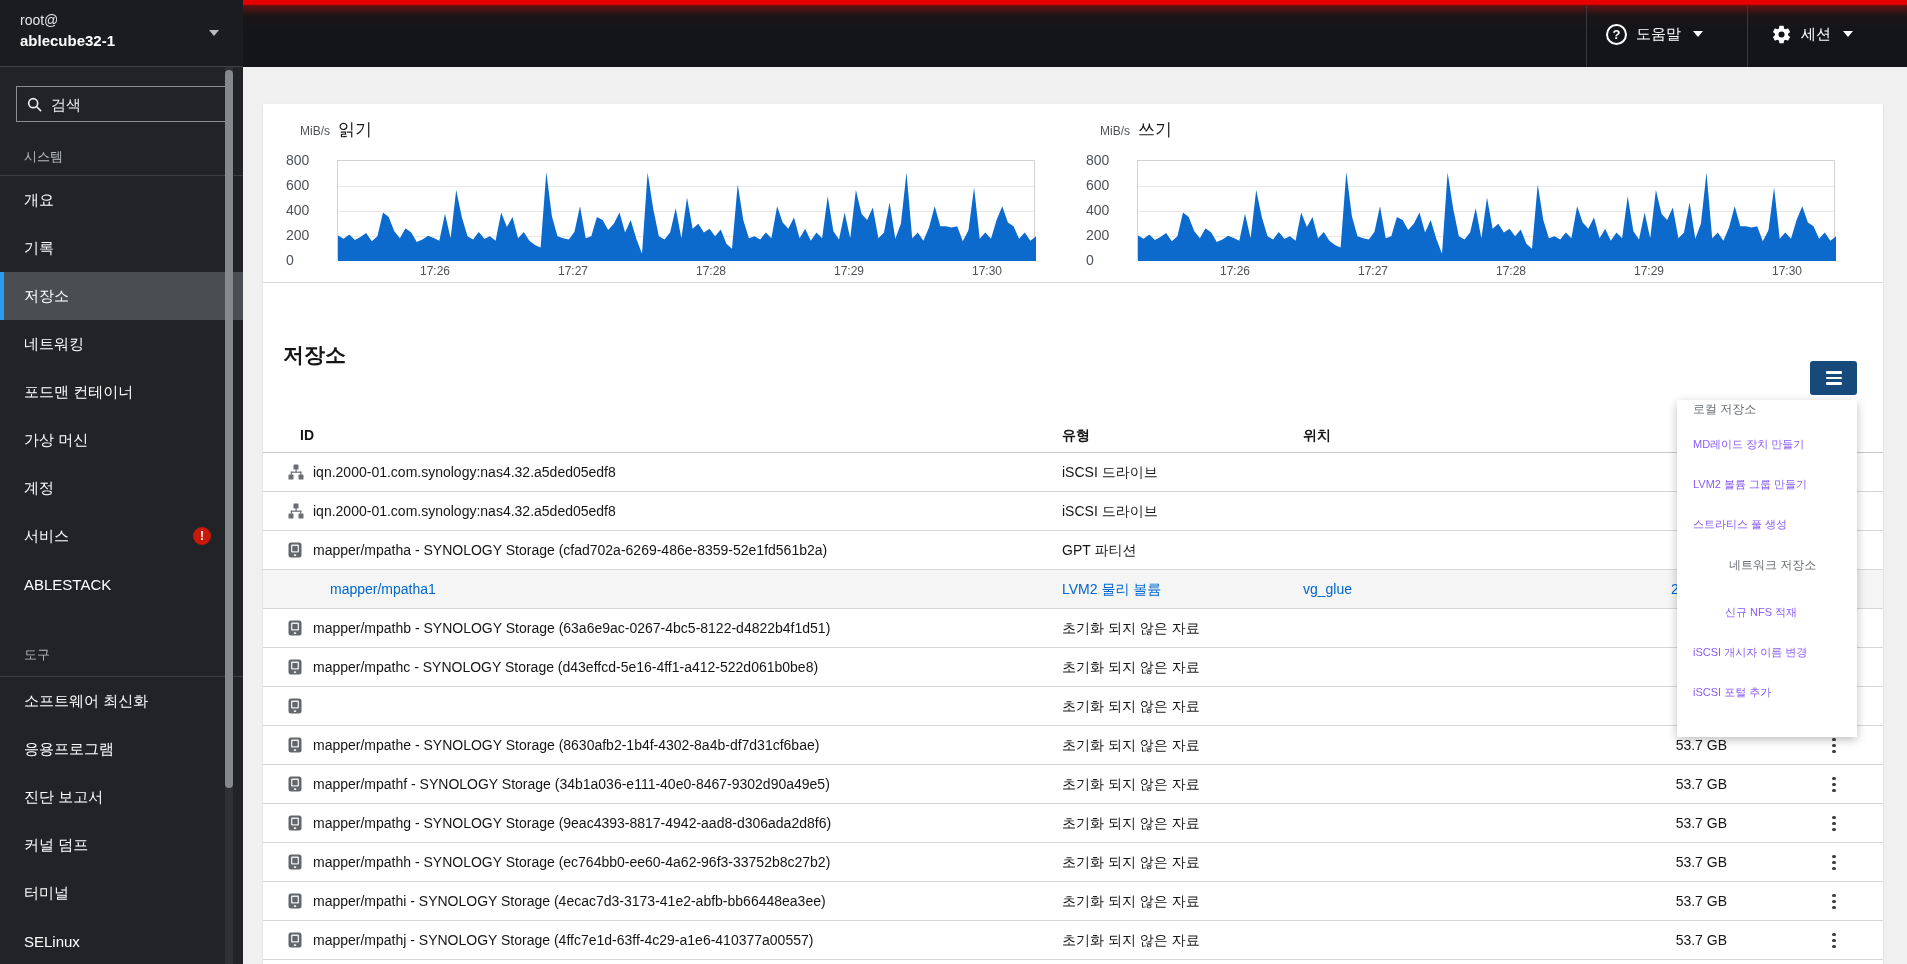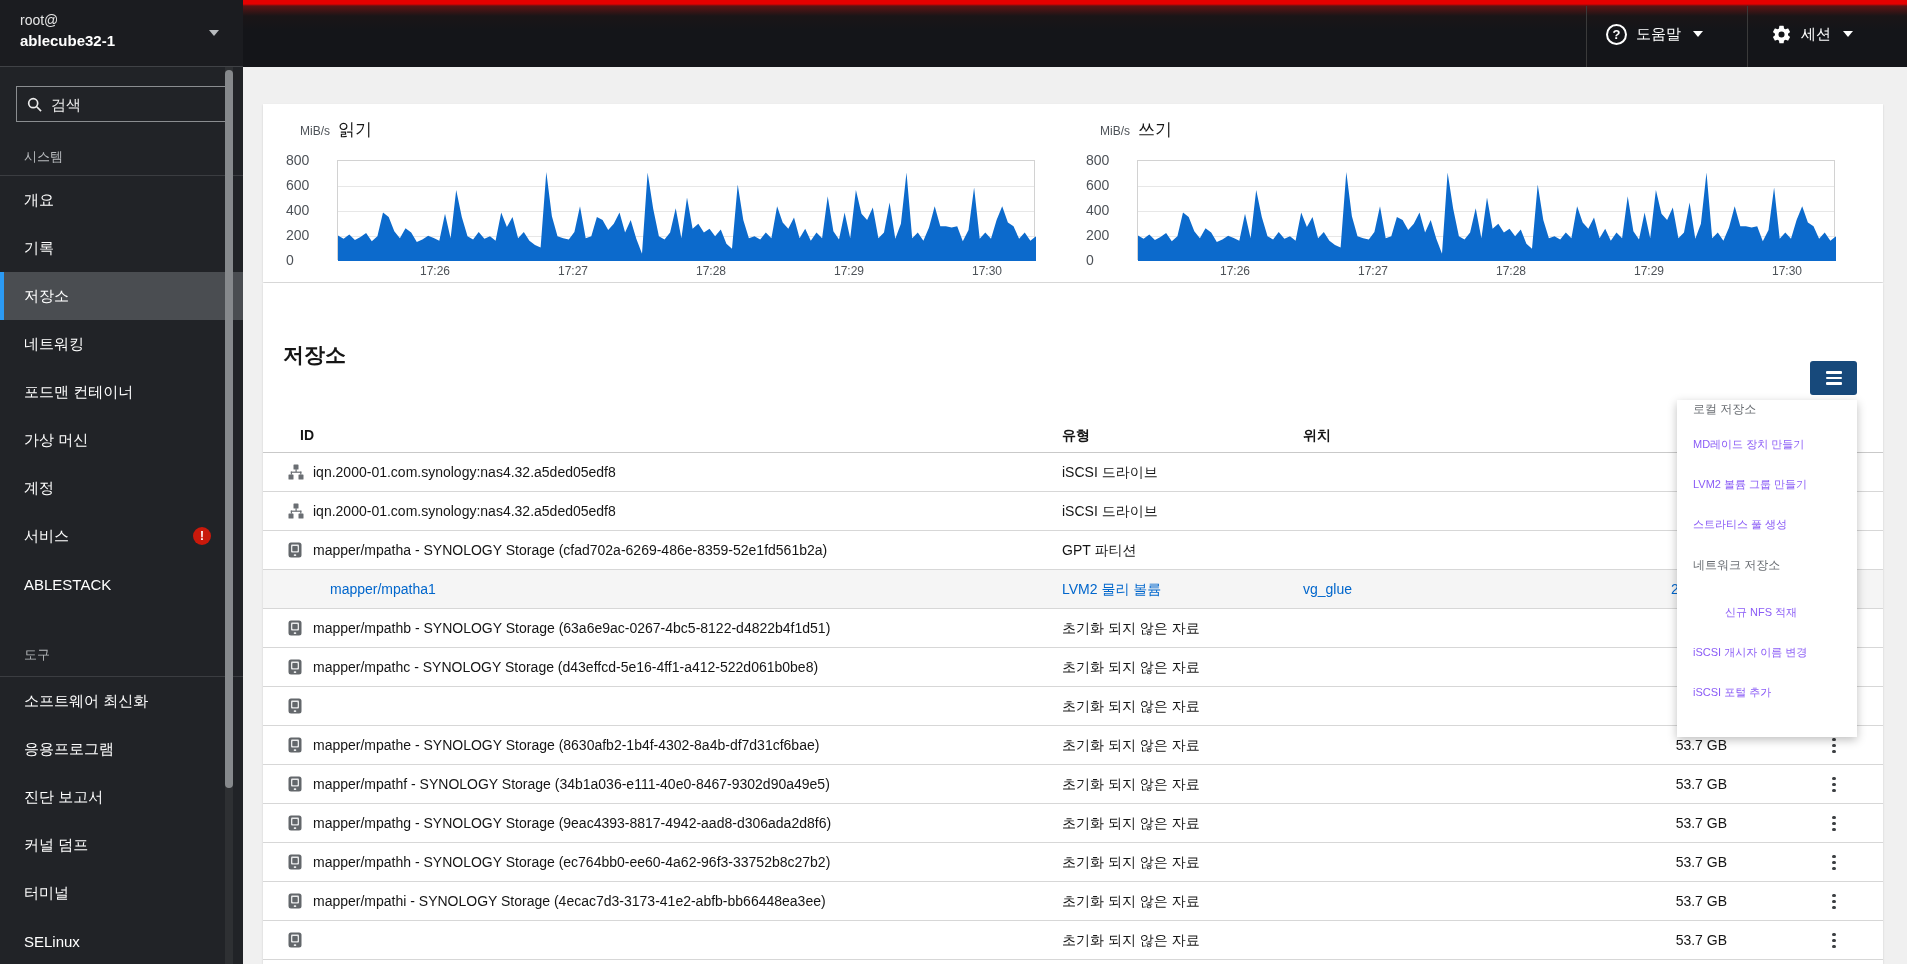--- a/index.html
+++ b/index.html
@@ -401,35 +401,36 @@
             <span class="dot"></span>
           </button>
         </div>
         <div class="trow">
           <span class="cell c-icon"><svg width="14" height="16" viewBox="0 0 14 16">
               <rect x="0.5" y="0.5" width="13" height="15" rx="2.5" fill="#63676b"></rect>
               <rect x="3" y="2.6" width="8" height="8" rx="1" fill="#e9eaeb"></rect>
               <rect x="4.3" y="3.9" width="5.4" height="5.4" rx="0.8" fill="#63676b"></rect>
               <rect x="5.8" y="12.2" width="2.4" height="1.8" rx="0.5" fill="#e9eaeb"></rect>
             </svg></span>
+          <span class="cell c-id">mapper/mpathj - SYNOLOGY Storage (4ffc7e1d-63ff-4c29-a1e6-410377a00557)</span>
           <span class="cell c-type">초기화 되지 않은 자료</span>
           <span class="cell c-size">53.7 GB</span>
           <button class="kebab">
             <span class="dot"></span>
             <span class="dot"></span>
             <span class="dot"></span>
           </button>
         </div>
       </div>
   </section>
 
   <div class="dropdown" id="menu">
       <div class="menu-label" style="">로컬 저장소</div>
       <button class="menu-item" style="margin-top: 6px;">MD레이드 장치 만들기</button>
       <button class="menu-item">LVM2 볼륨 그룹 만들기</button>
       <button class="menu-item">스트라티스 풀 생성</button>
-      <div class="menu-label" style="margin-top: 12px;">네트워크 저장소</div>
+      <div class="menu-label" style="margin-top: 12px; margin-left: 36px;">네트워크 저장소</div>
       <button class="menu-item" style="margin-top: 18px; padding-left: 48px;">신규 NFS 적재</button>
       <button class="menu-item">iSCSI 개시자 이름 변경</button>
       <button class="menu-item">iSCSI 포털 추가</button>
     </div>
 
 </div>
 
 </body></html>

